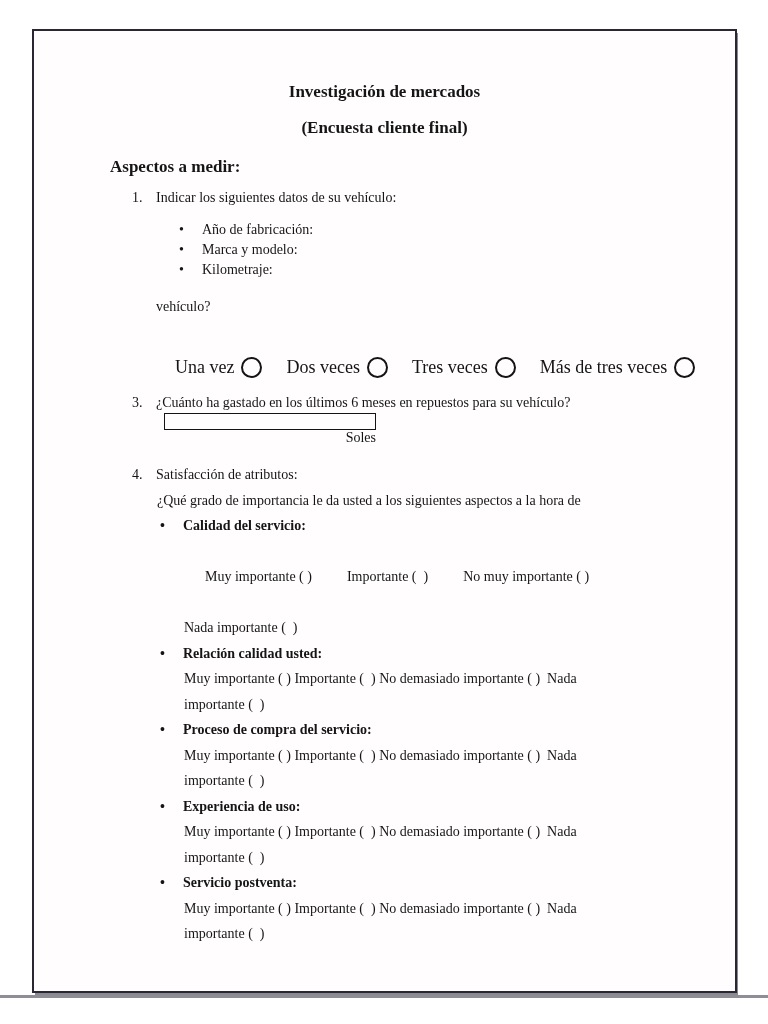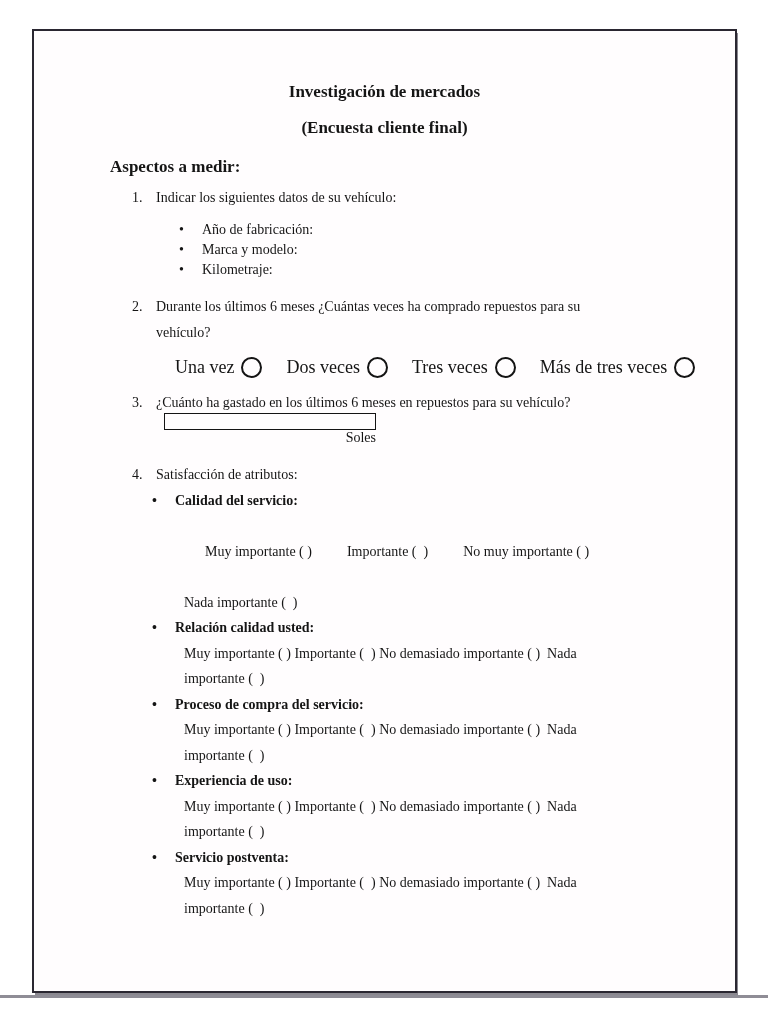--- a/index.html
+++ b/index.html
@@ -52,21 +52,21 @@
   .optitem{display:flex;align-items:center;}
   .q3head{left:132px;top:393px;}
   .q3row{left:164px;top:413px;display:flex;align-items:flex-end;flex-direction:column;}
   .inputbox{
     width:210px;height:15px;
     border:1.5px solid #141414;background:#fffdfe;
   }
   .unit{margin-left:6px;font-size:14px;}
   .q4block{left:132px;top:462px;}
   .q4intro{margin-left:25px;}
-  .attrname{margin-left:20px;font-weight:bold;}
+  .attrname{margin-left:28px;font-weight:bold;}
   .attrname .marker{width:23px;}
   .attropts{margin-left:52px;}
   .pre{white-space:pre;}
   .gap1{margin-right:35px;}
   .gap2{margin-right:35px;}
   .page-sep{
     left:0;top:995px;width:768px;height:3px;
     background:#8f8d96;
   }
 </style>
@@ -90,23 +90,20 @@
     </div>
     <div class="b1line">
       <span class="marker">•</span><span>Marca y modelo:</span>
     </div>
     <div class="b1line">
       <span class="marker">•</span><span>Kilometraje:</span>
     </div>
   </div>
 
   <div class="abs q2block body14 lh25">
-    <div>
-      <span class="num">2.</span><span>Durante los últimos 6 meses ¿Cuántas veces ha comprado repuestos para su</span>
-    </div>
     <div class="hangline">vehículo?</div>
   </div>
   <div class="abs q2options">
     <span class="optitem">
       <span>Una vez</span>
       <span class="radio"></span>
     </span>
     <span class="optitem">
       <span>Dos veces</span>
       <span class="radio"></span>
@@ -126,20 +123,21 @@
   </div>
   <div class="abs q3row">
     <div class="inputbox"></div>
     <span class="unit">Soles</span>
   </div>
 
   <div class="abs q4block body14 lh25">
     <div>
       <span class="num">4.</span><span>Satisfacción de atributos:</span>
     </div>
+    <div class="q4intro">¿Qué grado de importancia le da usted a los siguientes aspectos a la hora de</div>
 
     <div class="attrname">
       <span class="marker">•</span><span>Calidad del servicio:</span>
     </div>
     <div class="attropts pre">
       <span class="gap1">Muy importante ( )</span><span class="gap2">Importante (  )</span><span>No muy importante ( )</span>
     </div>
     <div class="attropts pre">Nada importante (  )</div>
 
     <div class="attrname">

